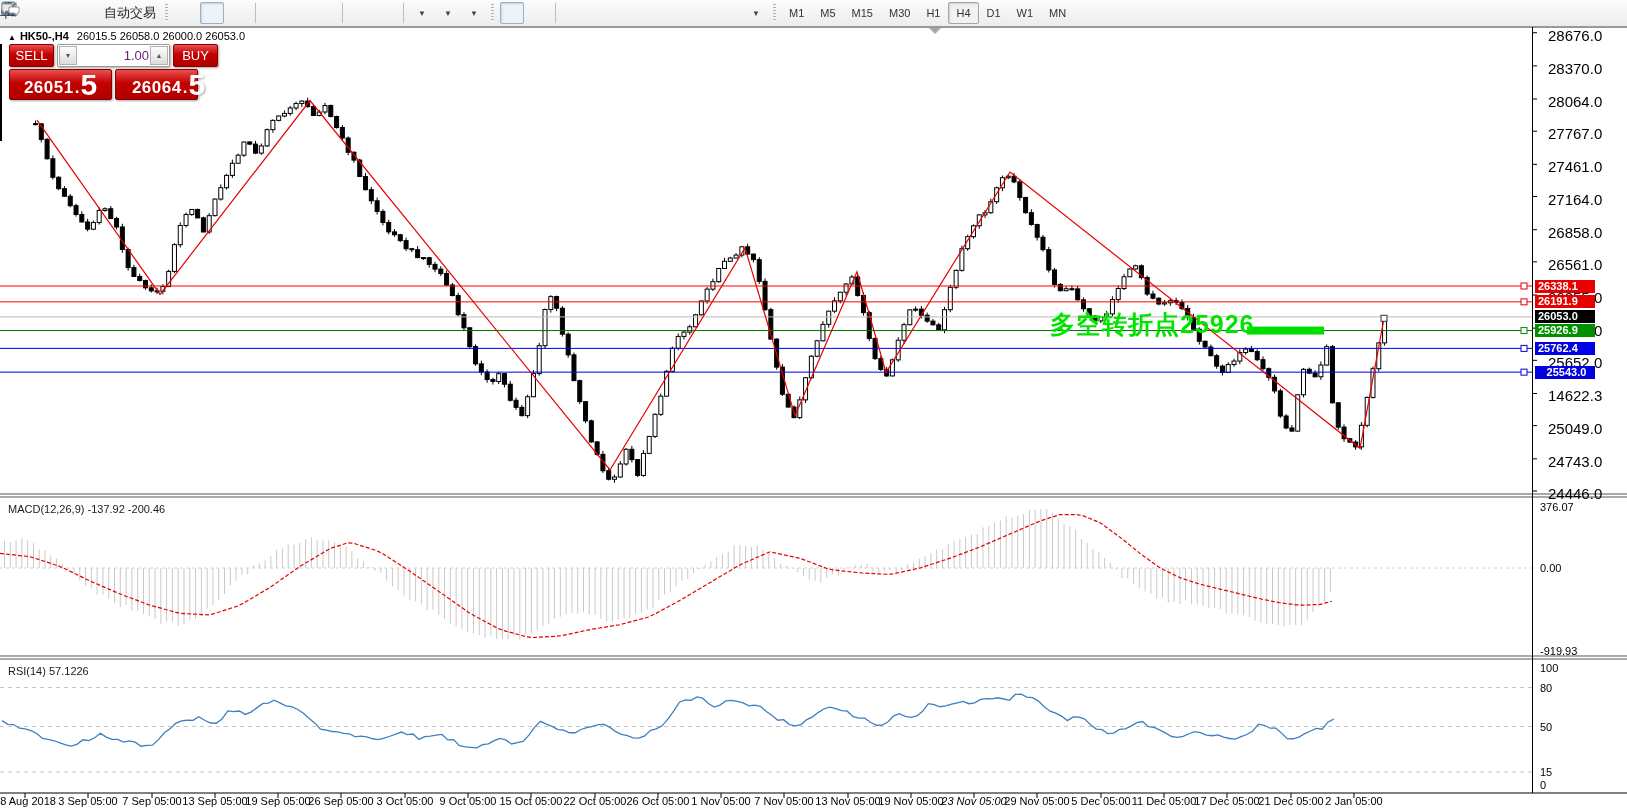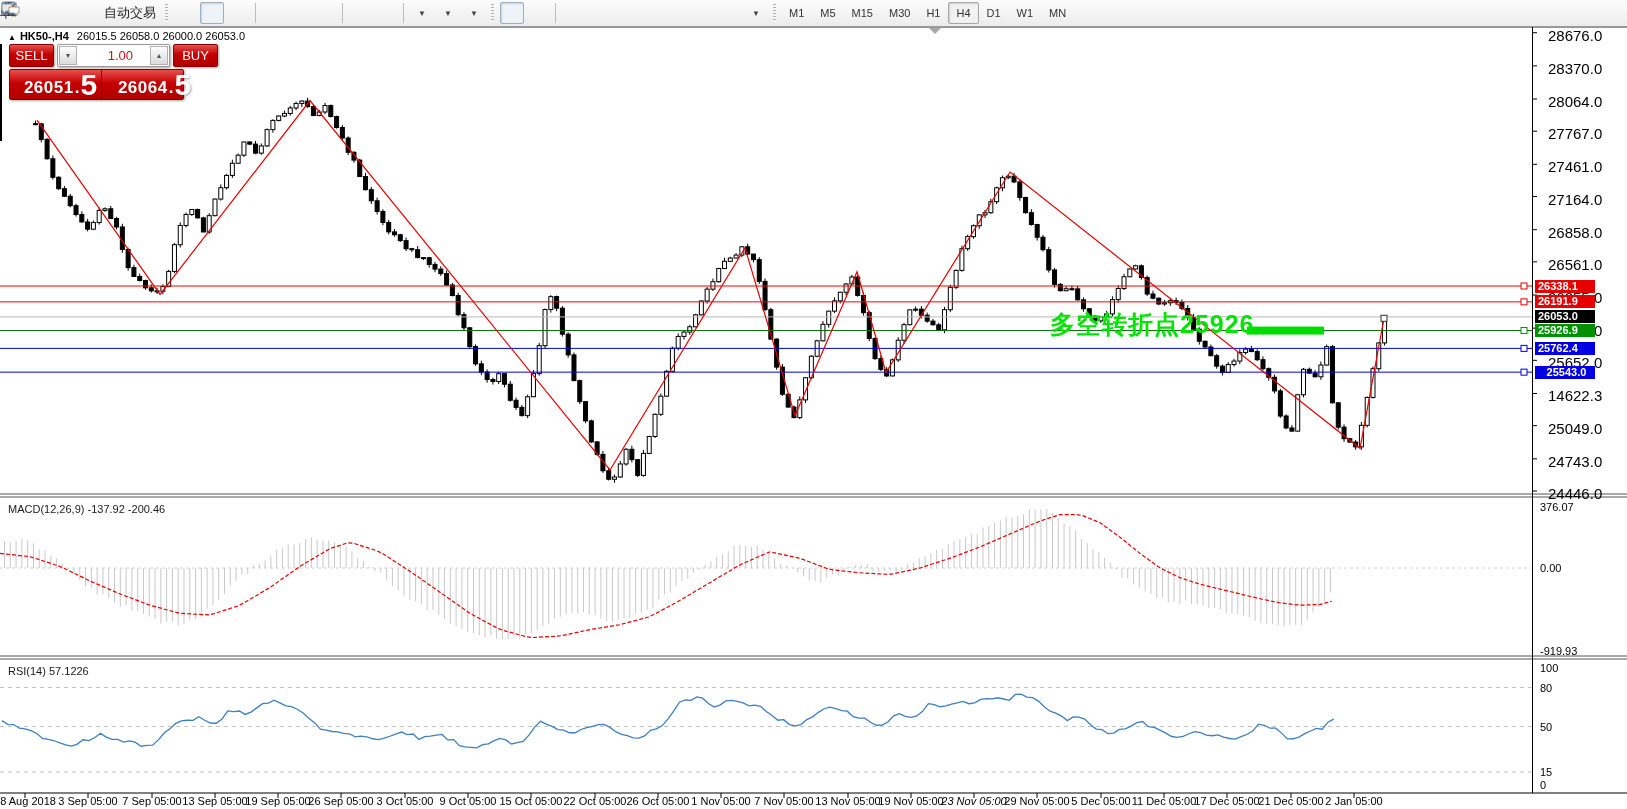--- a/index.html
+++ b/index.html
@@ -31,24 +31,24 @@
   #trade-panel{position:absolute;left:9px;top:18px;width:209px;height:56px;z-index:12;
     filter:drop-shadow(1px 1px 1px rgba(0,0,0,.35));}
   .redbtn{background:linear-gradient(#e85050,#c40000 45%,#b00000);color:#fff;border:1px solid #8a0000;
     box-sizing:border-box;border-radius:2px;position:absolute;}
   #sell-btn{left:0;top:0;width:45px;height:23px;font-size:13px;display:flex;align-items:center;justify-content:center;}
   #buy-btn{left:164px;top:0;width:45px;height:23px;font-size:13px;display:flex;align-items:center;justify-content:center;}
   #vol-box{position:absolute;left:48px;top:0;width:113px;height:23px;background:#fff;border:1px solid #9a9a9a;
     box-sizing:border-box;display:flex;align-items:stretch;border-radius:2px;}
   .spin{width:16px;background:linear-gradient(#fdfdfd,#dcdcdc);border:1px solid #b0b0b0;margin:1px;
     display:flex;align-items:center;justify-content:center;font-size:7px;color:#555;}
-  #vol-val{flex:1;font-size:13px;color:#b91c1c;display:flex;align-items:center;justify-content:flex-end;padding-right:16px;}
+  #vol-val{flex:1;font-size:13px;color:#701a75;display:flex;align-items:center;justify-content:flex-end;padding-right:0;}
   .pricebox{top:25px;height:31px;display:flex;align-items:flex-end;justify-content:center;padding-bottom:1px;}
   #sell-price{left:0;width:103px;}
-  #buy-price{left:92px;width:83px;padding-left:24px;}
+  #buy-price{left:106px;width:83px;padding-left:24px;}
   .pmain{font-size:17px;font-weight:bold;letter-spacing:.5px;}
   .pdot{font-size:17px;font-weight:bold;margin:0 1px;}
   .pbig{font-size:30px;font-weight:bold;line-height:26px;}
   
   .ylab{position:absolute;left:1540px;font-size:15px;color:#000;white-space:nowrap;z-index:3;margin-left:8px;}
   .badge{position:absolute;left:1535px;width:57px;height:13px;font-size:11px;font-weight:bold;color:#fff;
     line-height:13px;padding-left:3px;z-index:4;}
   .ilab{position:absolute;left:1540px;font-size:11px;color:#000;white-space:nowrap;z-index:3;}
   .dlab{position:absolute;width:84px;text-align:center;font-size:11px;color:#000;top:769px;z-index:3;white-space:nowrap;}
   #macd-label{position:absolute;left:8px;top:477px;font-size:11px;color:#1a1a1a;z-index:5;}

